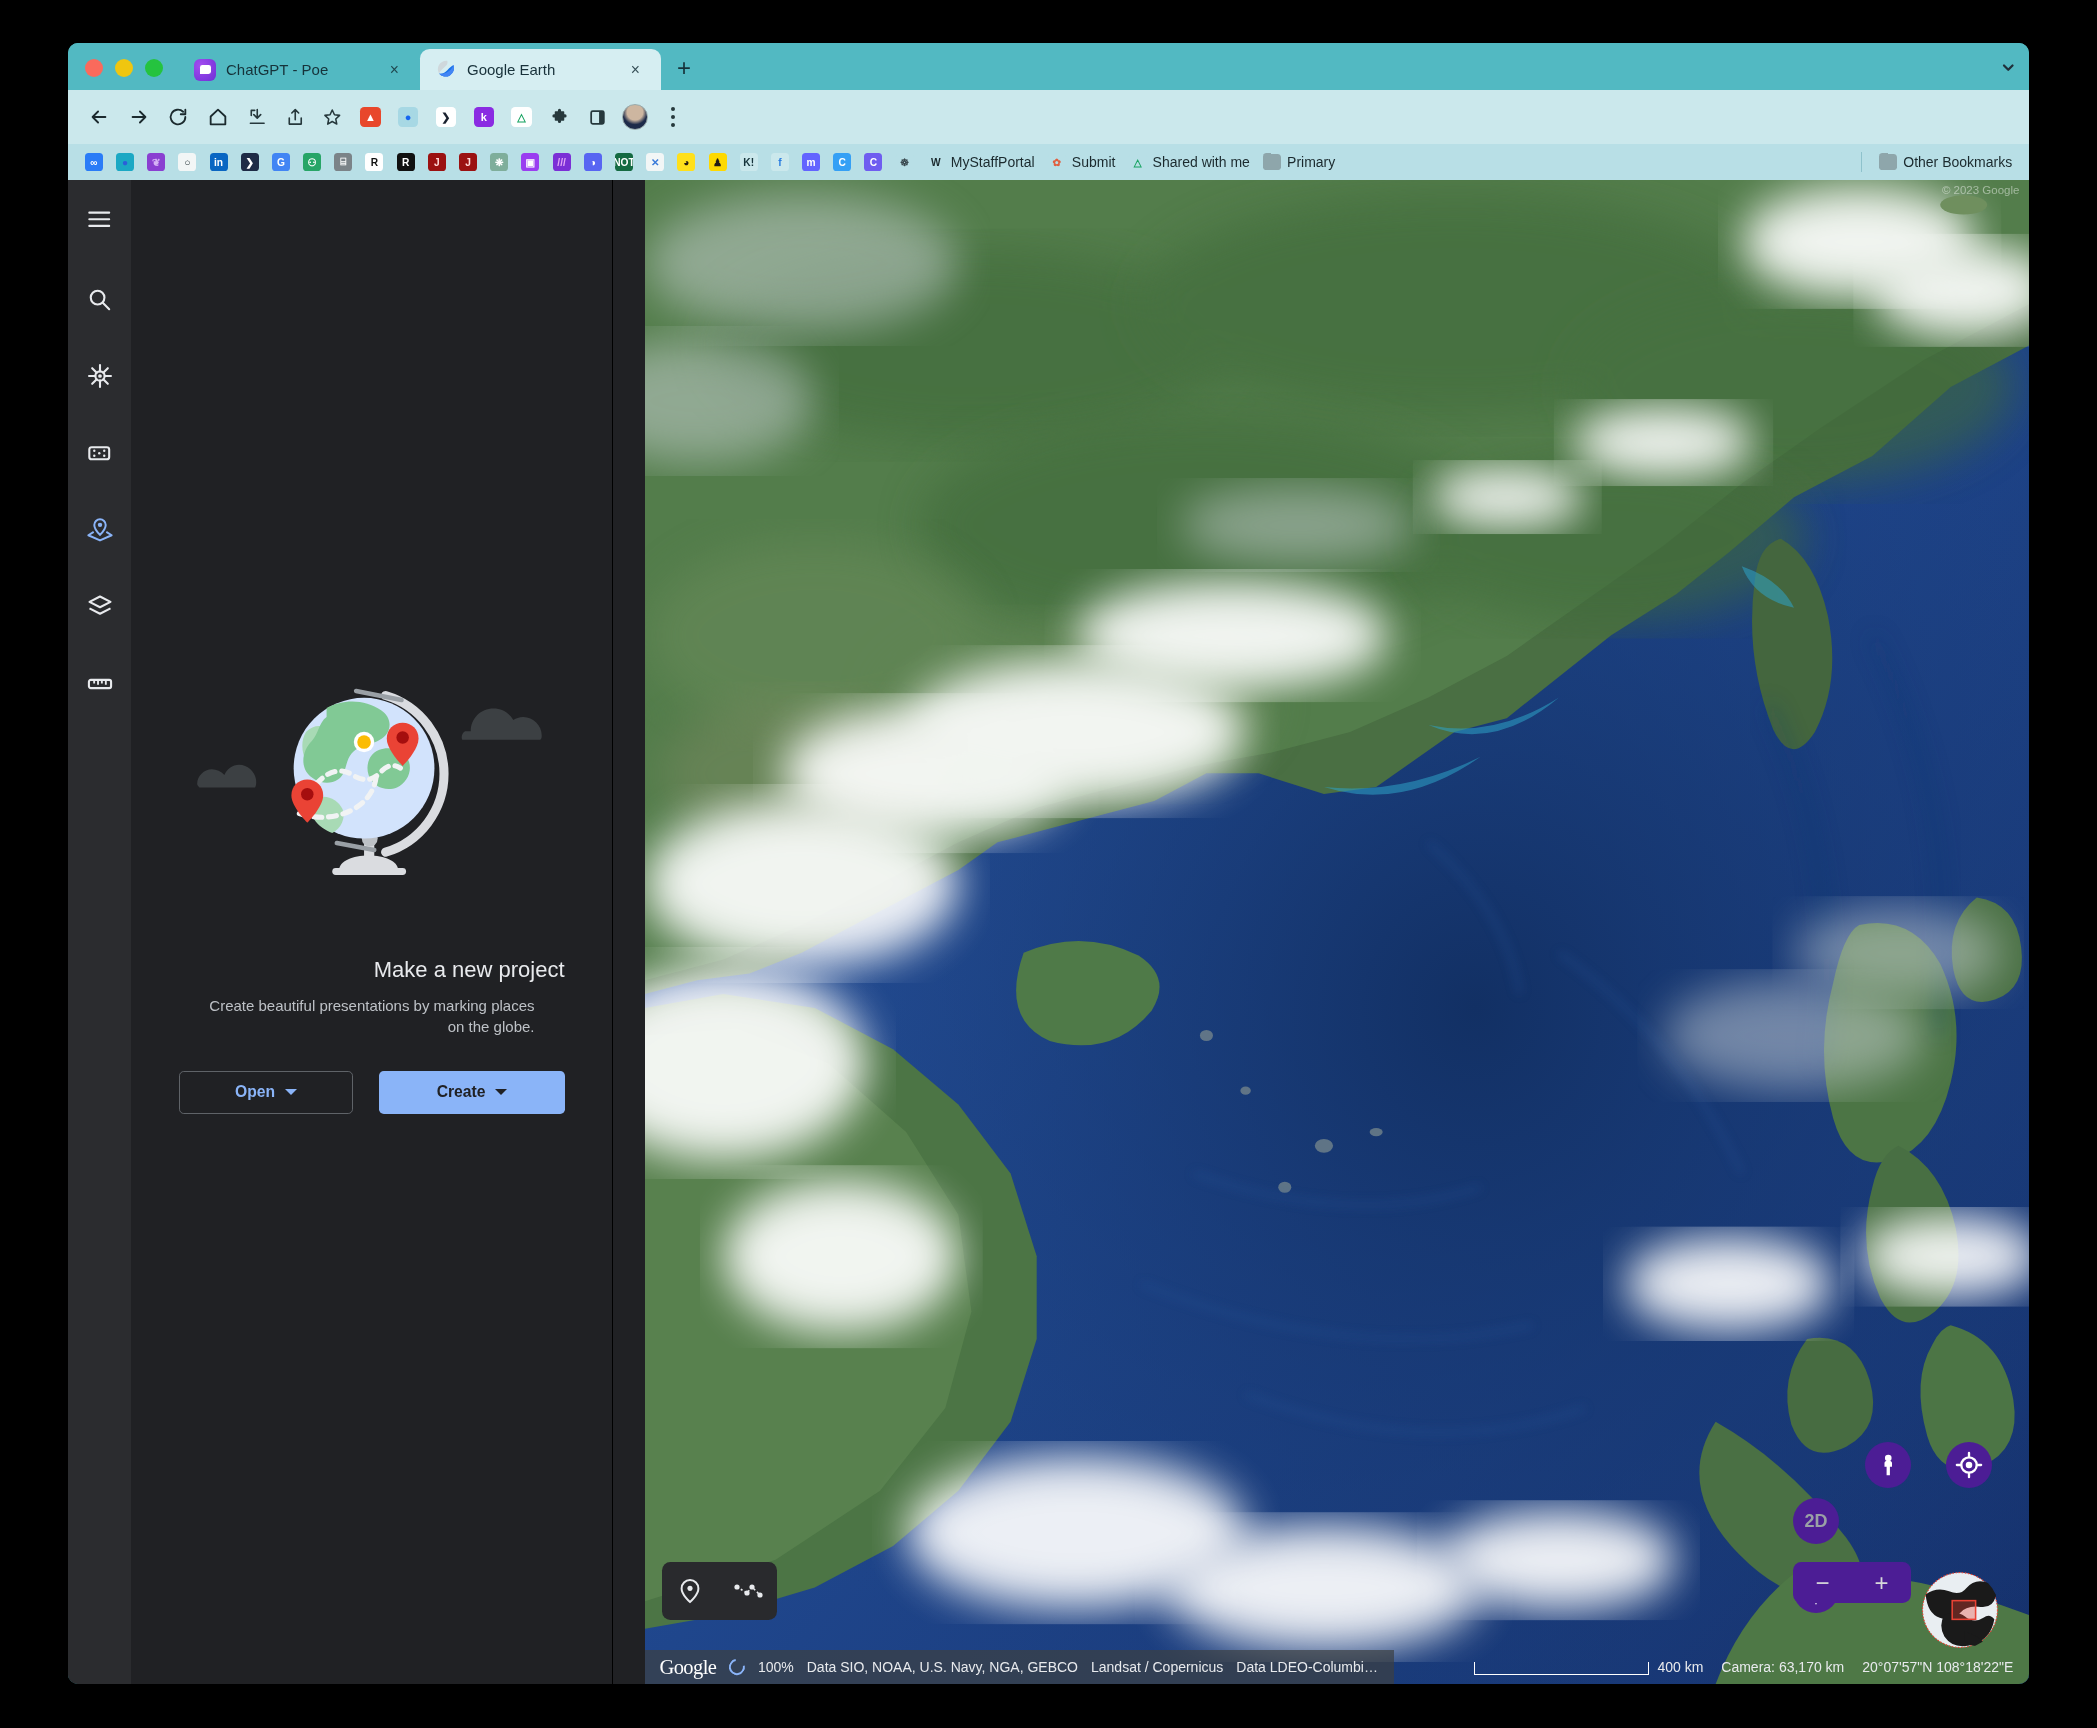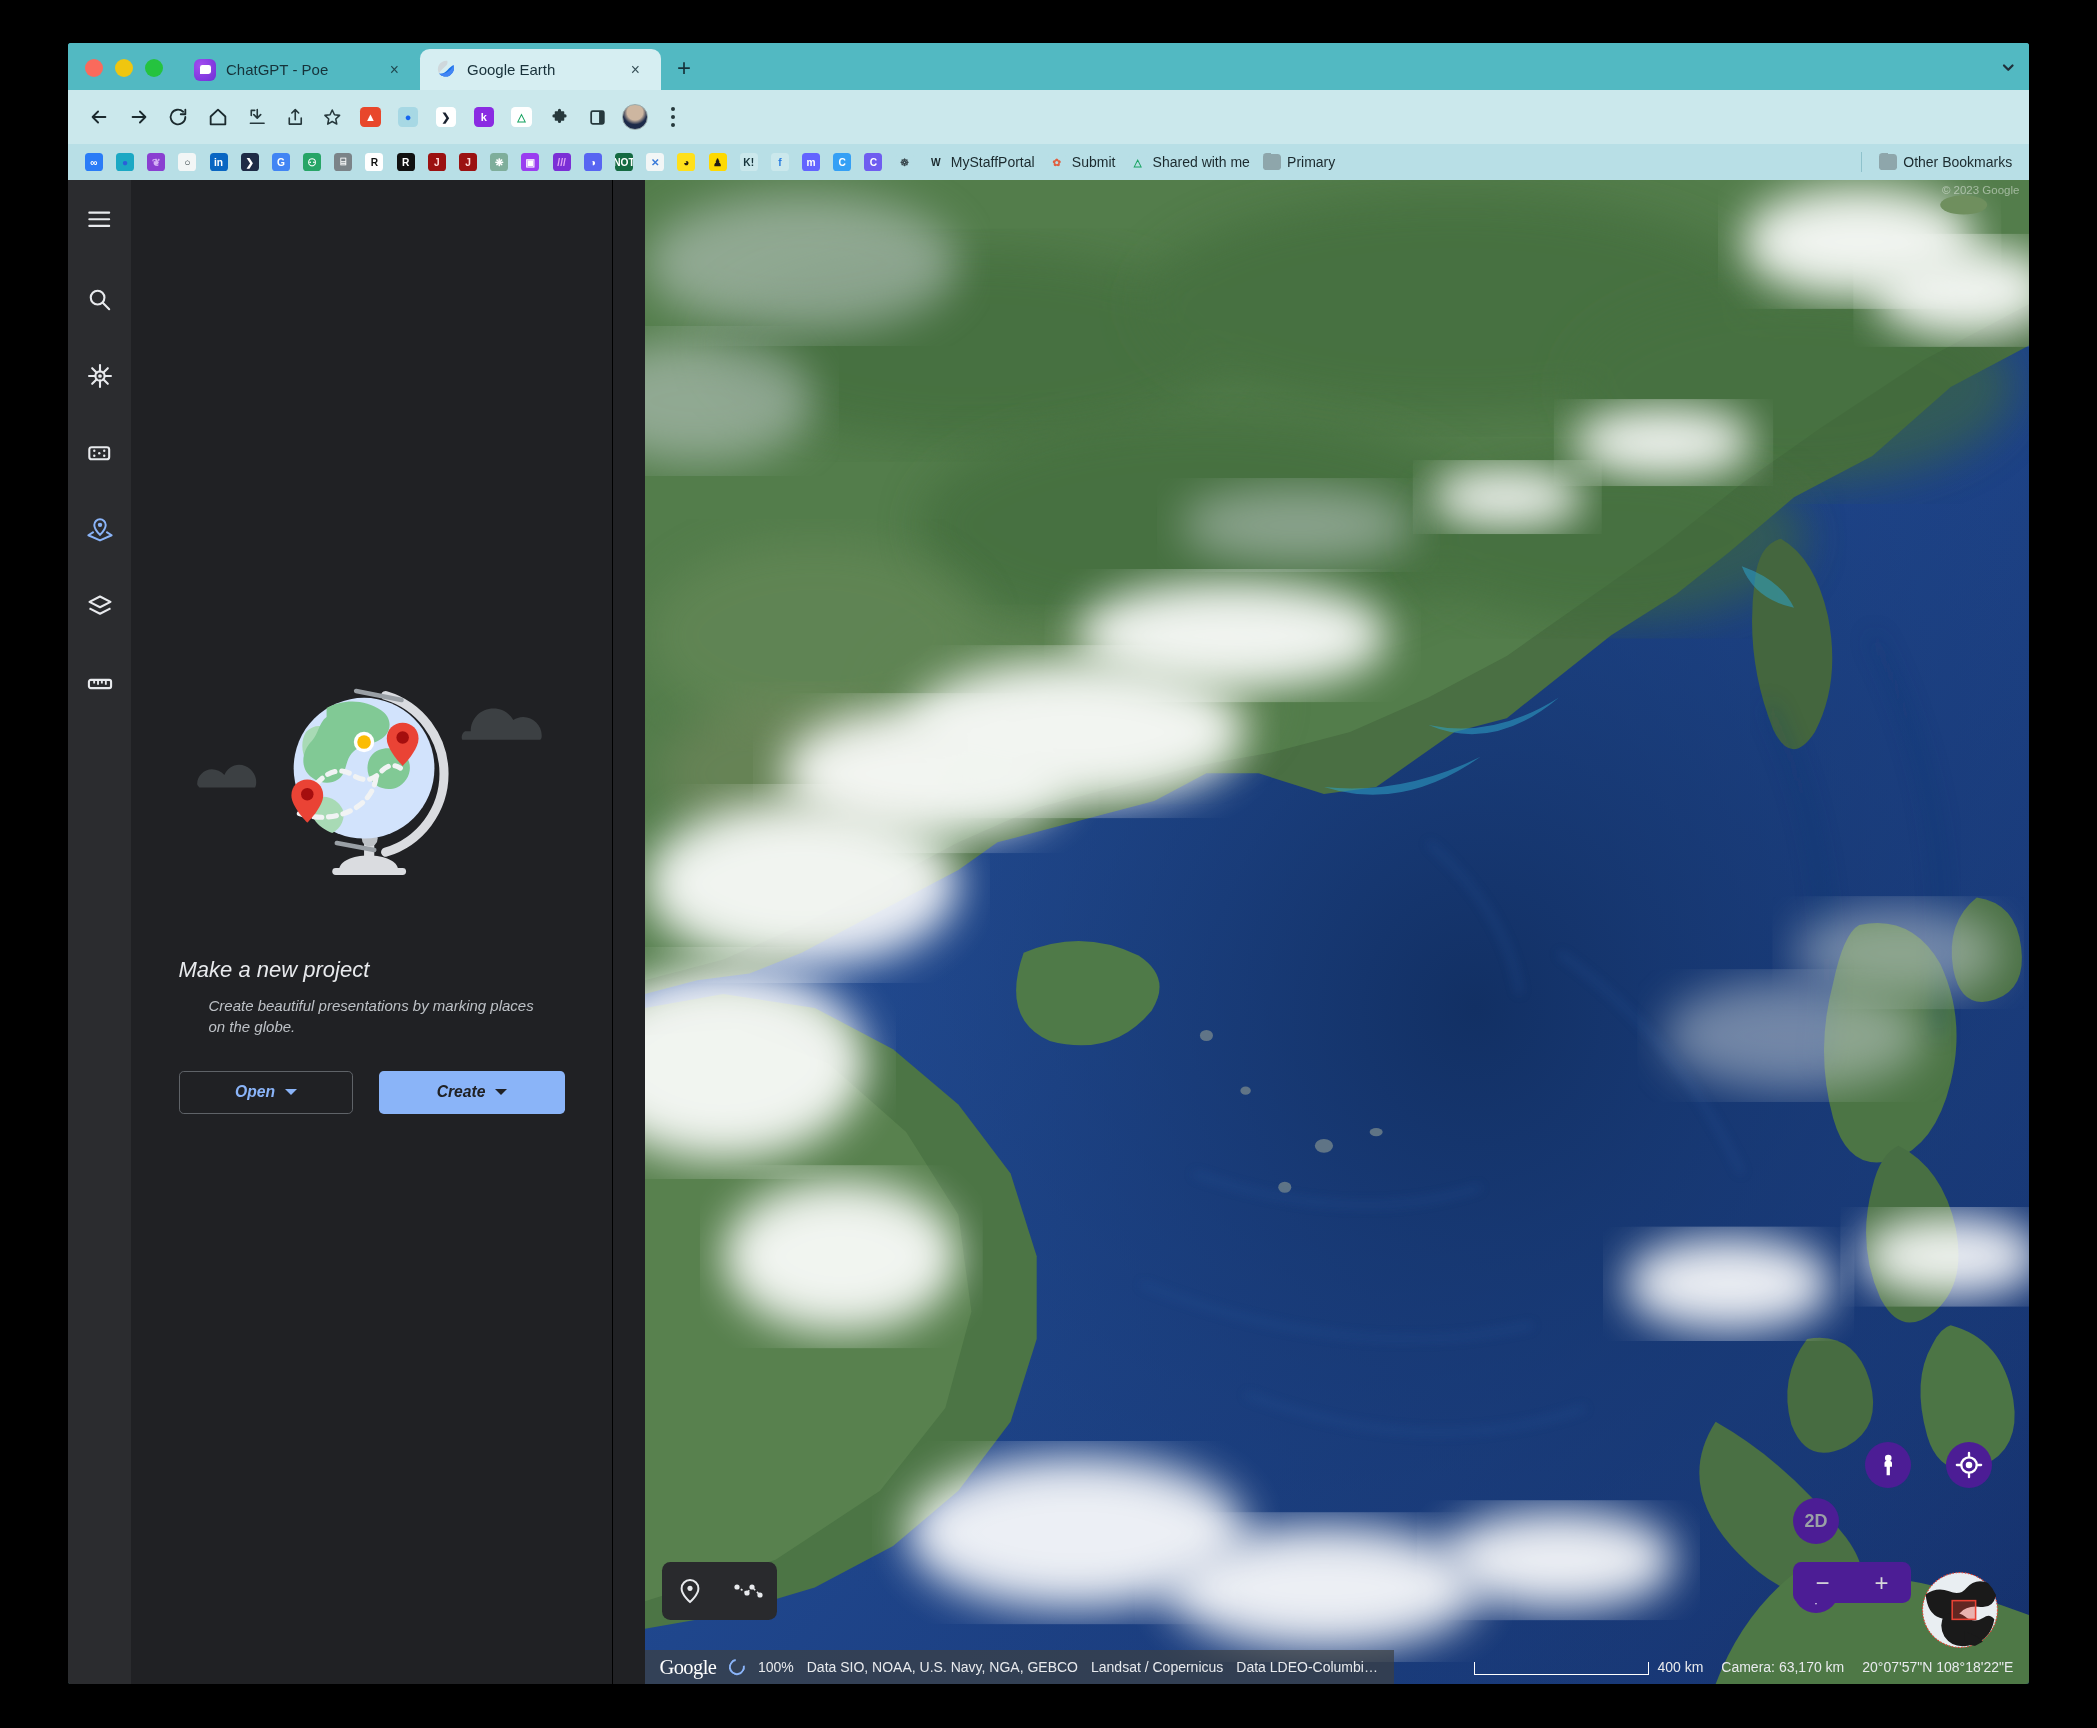--- a/index.html
+++ b/index.html
@@ -8,21 +8,21 @@
     background: #000;
     font-family: "Liberation Sans", sans-serif;
     overflow: hidden;
   }
 
   
   #window {
     position: absolute;
     left: 68px; top: 43px;
     width: 1961px; height: 1641px;
-    border-radius: 3px;
+    border-radius: 10px;
     overflow: hidden;
     background: #4fb9c2;
     box-shadow: 0 3.6px 24px rgba(0,0,0,.6);
   }
 
   
   #tabstrip {
     position: relative;
     height: 47px;
     background: #52b9c2;
@@ -230,22 +230,21 @@
     flex: 0 0 482px;
     background: #202124;
     border-right: 0.6px solid #000;
     display: flex; flex-direction: column;
     align-items: center;
     justify-content: center;
   }
   .panel-inner {
     width: 386px;
     margin-top: -72px;
-    text-align: left;
-    font-style: italic;
+    text-align: right;
   }
   .illus { width: 100%; height: 253px; }
   .panel-title {
     color: #e8eaed;
     font-size: 22px;
     margin-top: 24px;
     font-weight: 400;
   }
   .panel-sub {
     color: #bdc1c6;

